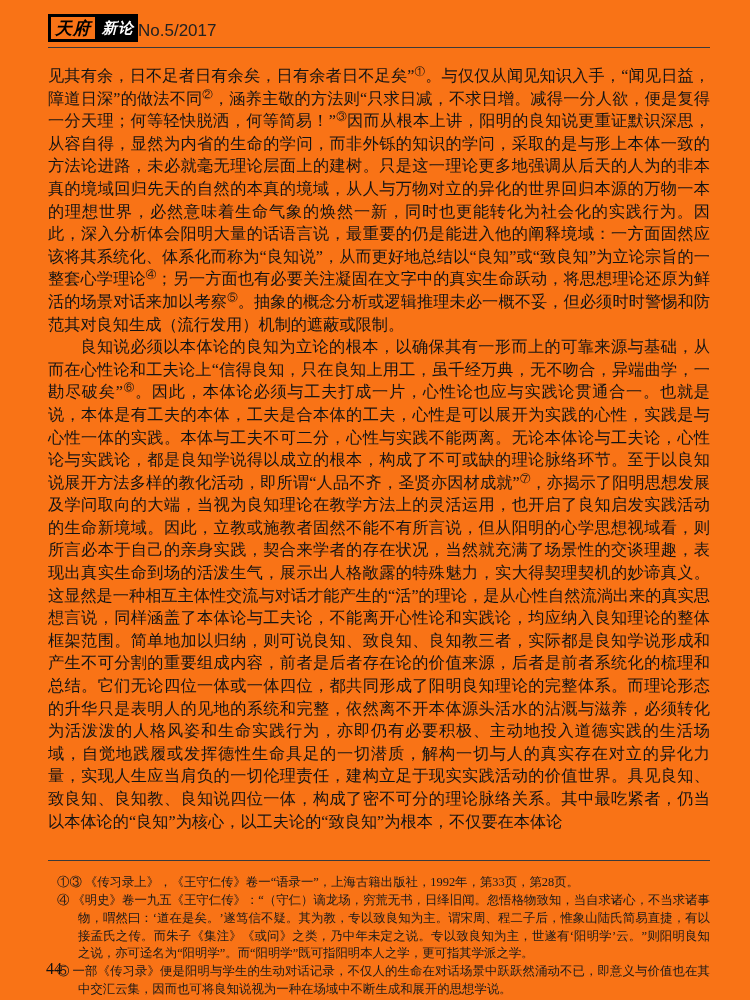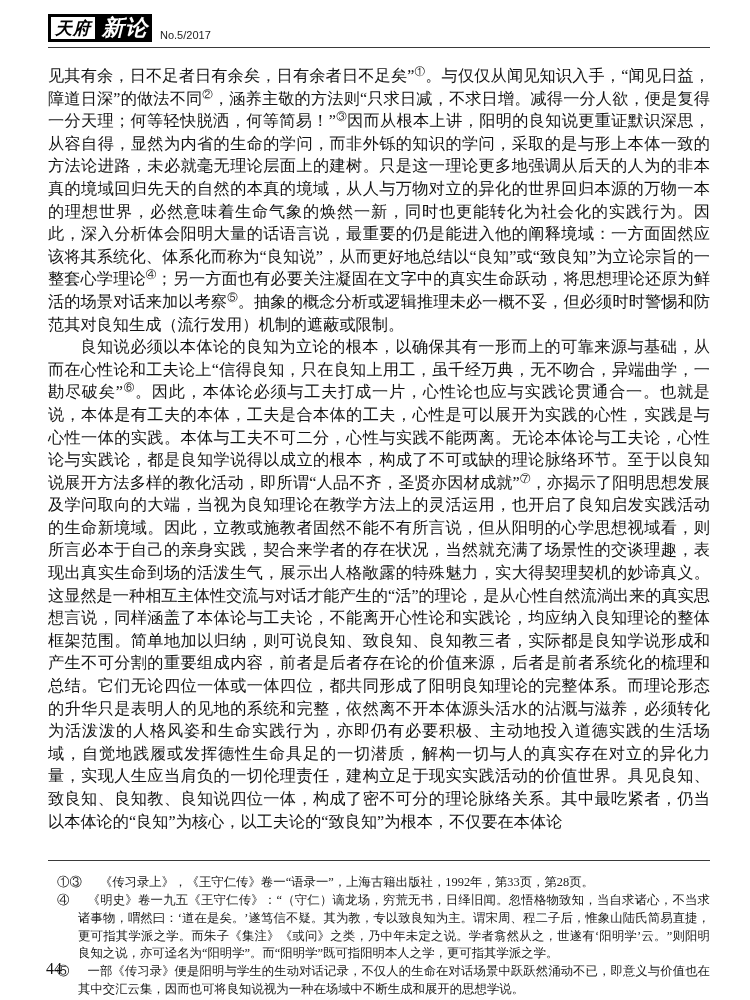--- a/index.html
+++ b/index.html
@@ -1,46 +1,46 @@
 <!DOCTYPE html>
 <html lang="zh"><head>
 <meta charset="utf-8">
 <style>
   html,body{margin:0;padding:0;background:#e8e8e8;}
   .page{
-    width:750px;height:1000px;background:#ffffff;position:relative;
+    width:750px;height:1000px;background:#f97316;position:relative;
     box-sizing:border-box;padding:14px 40px 11px 48px;
     font-family:"Liberation Serif","DejaVu Serif",serif;color:#141414;
     overflow:hidden;
   }
   .header{display:flex;align-items:center;height:28px;}
   .logo-box1{
     display:inline-flex;align-items:center;justify-content:center;
     border:3px solid #000;height:22px;padding:0 4px;
     font-weight:bold;font-style:italic;font-size:17px;letter-spacing:1px;color:#000;
   }
   .logo-box2{
     display:inline-flex;align-items:center;justify-content:center;
     background:#000;color:#fff;height:28px;padding:0 4px;
-    font-weight:bold;font-style:italic;font-size:22px;letter-spacing:1px;
+    font-weight:bold;font-style:italic;font-size:15px;letter-spacing:1px;
   }
   .issue{
-    margin-left:8px;align-self:flex-end;
+    margin-left:0;align-self:flex-end;
     font-family:"Liberation Sans","DejaVu Sans",sans-serif;
-    font-size:11px;color:#222;padding-bottom:1px;
+    font-size:17px;color:#222;padding-bottom:1px;
   }
   .header-rule{border:none;border-top:1.5px solid #3a3a3a;margin:5px 0 0 0;height:0;}
   .article-body{margin-top:17px;font-size:16.2px;line-height:22.6px;text-align:justify;}
   .article-body p.para{margin:0;}
   .article-body p.indent{text-indent:2em;}
   .article-body sup{font-size:10.5px;vertical-align:super;line-height:0;}
   .fn-rule{border:none;border-top:1.5px solid #3a3a3a;margin:27px 0 0 0;height:0;}
   .footnotes{margin-top:13px;font-size:12.4px;line-height:17.8px;text-align:justify;color:#1a1a1a;}
   .fn-item{margin-left:9px;padding-left:21px;text-indent:-21px;}
-  .fn-marker{margin-right:18px;}
+  .fn-marker{margin-right:3px;}
   .page-number{position:absolute;left:46px;bottom:22px;font-size:16px;color:#111;}
 </style>
 </head>
 <body>
 
 <div class="page">
   <div class="header">
     <span class="logo-box1">天府</span>
     <span class="logo-box2">新论</span>
     <span class="issue">No.5/2017</span>
@@ -48,18 +48,18 @@
   <div class="header-rule"></div>
 
   <div class="article-body">
       <p class="para">见其有余，日不足者日有余矣，日有余者日不足矣”<sup>①</sup>。与仅仅从闻见知识入手，“闻见日益，障道日深”的做法不同<sup>②</sup>，涵养主敬的方法则“只求日减，不求日增。减得一分人欲，便是复得一分天理；何等轻快脱洒，何等简易！”<sup>③</sup>因而从根本上讲，阳明的良知说更重证默识深思，从容自得，显然为内省的生命的学问，而非外铄的知识的学问，采取的是与形上本体一致的方法论进路，未必就毫无理论层面上的建树。只是这一理论更多地强调从后天的人为的非本真的境域回归先天的自然的本真的境域，从人与万物对立的异化的世界回归本源的万物一本的理想世界，必然意味着生命气象的焕然一新，同时也更能转化为社会化的实践行为。因此，深入分析体会阳明大量的话语言说，最重要的仍是能进入他的阐释境域：一方面固然应该将其系统化、体系化而称为“良知说”，从而更好地总结以“良知”或“致良知”为立论宗旨的一整套心学理论<sup>④</sup>；另一方面也有必要关注凝固在文字中的真实生命跃动，将思想理论还原为鲜活的场景对话来加以考察<sup>⑤</sup>。抽象的概念分析或逻辑推理未必一概不妥，但必须时时警惕和防范其对良知生成（流行发用）机制的遮蔽或限制。</p>
       <p class="para indent">良知说必须以本体论的良知为立论的根本，以确保其有一形而上的可靠来源与基础，从而在心性论和工夫论上“信得良知，只在良知上用工，虽千经万典，无不吻合，异端曲学，一勘尽破矣”<sup>⑥</sup>。因此，本体论必须与工夫打成一片，心性论也应与实践论贯通合一。也就是说，本体是有工夫的本体，工夫是合本体的工夫，心性是可以展开为实践的心性，实践是与心性一体的实践。本体与工夫不可二分，心性与实践不能两离。无论本体论与工夫论，心性论与实践论，都是良知学说得以成立的根本，构成了不可或缺的理论脉络环节。至于以良知说展开方法多样的教化活动，即所谓“人品不齐，圣贤亦因材成就”<sup>⑦</sup>，亦揭示了阳明思想发展及学问取向的大端，当视为良知理论在教学方法上的灵活运用，也开启了良知启发实践活动的生命新境域。因此，立教或施教者固然不能不有所言说，但从阳明的心学思想视域看，则所言必本于自己的亲身实践，契合来学者的存在状况，当然就充满了场景性的交谈理趣，表现出真实生命到场的活泼生气，展示出人格敞露的特殊魅力，实大得契理契机的妙谛真义。这显然是一种相互主体性交流与对话才能产生的“活”的理论，是从心性自然流淌出来的真实思想言说，同样涵盖了本体论与工夫论，不能离开心性论和实践论，均应纳入良知理论的整体框架范围。简单地加以归纳，则可说良知、致良知、良知教三者，实际都是良知学说形成和产生不可分割的重要组成内容，前者是后者存在论的价值来源，后者是前者系统化的梳理和总结。它们无论四位一体或一体四位，都共同形成了阳明良知理论的完整体系。而理论形态的升华只是表明人的见地的系统和完整，依然离不开本体源头活水的沾溉与滋养，必须转化为活泼泼的人格风姿和生命实践行为，亦即仍有必要积极、主动地投入道德实践的生活场域，自觉地践履或发挥德性生命具足的一切潜质，解构一切与人的真实存在对立的异化力量，实现人生应当肩负的一切伦理责任，建构立足于现实实践活动的价值世界。具见良知、致良知、良知教、良知说四位一体，构成了密不可分的理论脉络关系。其中最吃紧者，仍当以本体论的“良知”为核心，以工夫论的“致良知”为根本，不仅要在本体论</p>
     </div>
 
   <div class="fn-rule"></div>
   <div class="footnotes">
       <div class="fn-item"><span class="fn-marker">①③</span><span class="fn-text">《传习录上》，《王守仁传》卷一“语录一”，上海古籍出版社，1992年，第33页，第28页。</span></div>
-      <div class="fn-item"><span class="fn-marker">④</span><span class="fn-text">《明史》卷一九五《王守仁传》：“（守仁）谪龙场，穷荒无书，日绎旧闻。忽悟格物致知，当自求诸心，不当求诸事物，喟然曰：‘道在是矣。’遂笃信不疑。其为教，专以致良知为主。谓宋周、程二子后，惟象山陆氏简易直捷，更可指其学派之学。而朱子《集注》《或问》之类，乃中年未定之说。学者翕然从之，世遂有‘阳明学’云。”则阳明良知之说，亦可迳名为“阳明学”。而“阳明学”既可指阳明本人之学，更可指其学派之学。</span></div>
+      <div class="fn-item"><span class="fn-marker">④</span><span class="fn-text">《明史》卷一九五《王守仁传》：“（守仁）谪龙场，穷荒无书，日绎旧闻。忽悟格物致知，当自求诸心，不当求诸事物，喟然曰：‘道在是矣。’遂笃信不疑。其为教，专以致良知为主。谓宋周、程二子后，惟象山陆氏简易直捷，有以接孟氏之传。而朱子《集注》《或问》之类，乃中年未定之说。专以致良知为主，世遂有‘阳明学’云。”则阳明良知之说，亦可迳名为“阳明学”。而“阳明学”既可指阳明本人之学，更可指其学派之学。</span></div>
       <div class="fn-item"><span class="fn-marker">⑤</span><span class="fn-text">一部《传习录》便是阳明与学生的生动对话记录，不仅人的生命在对话场景中跃跃然涌动不已，即意义与价值也在其中交汇云集，因而也可将良知说视为一种在场域中不断生成和展开的思想学说。</span></div>
     </div>
 
   <div class="page-number">44</div>
 </div>
 
 </body></html>

